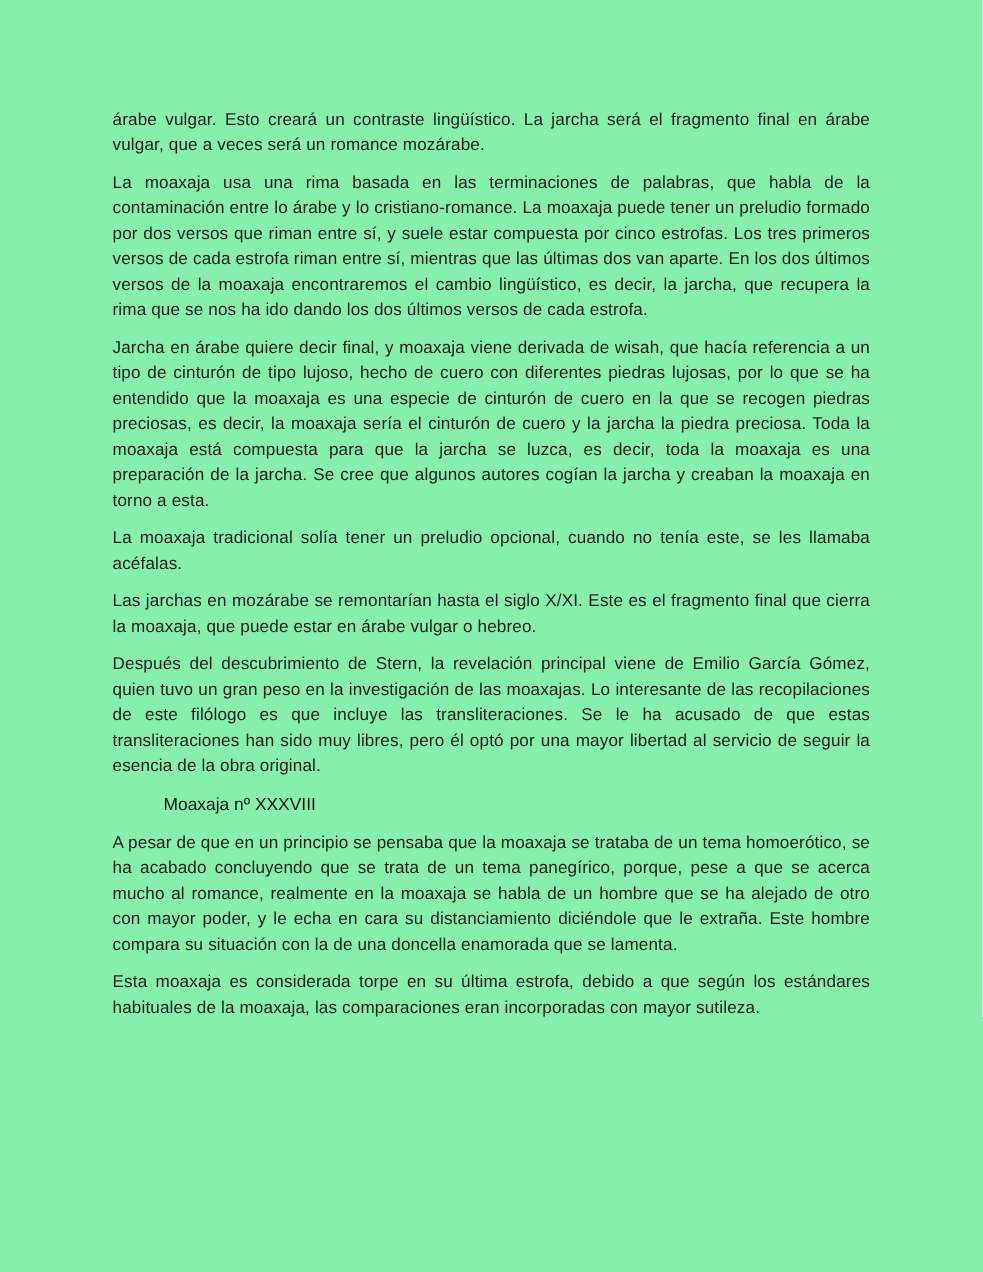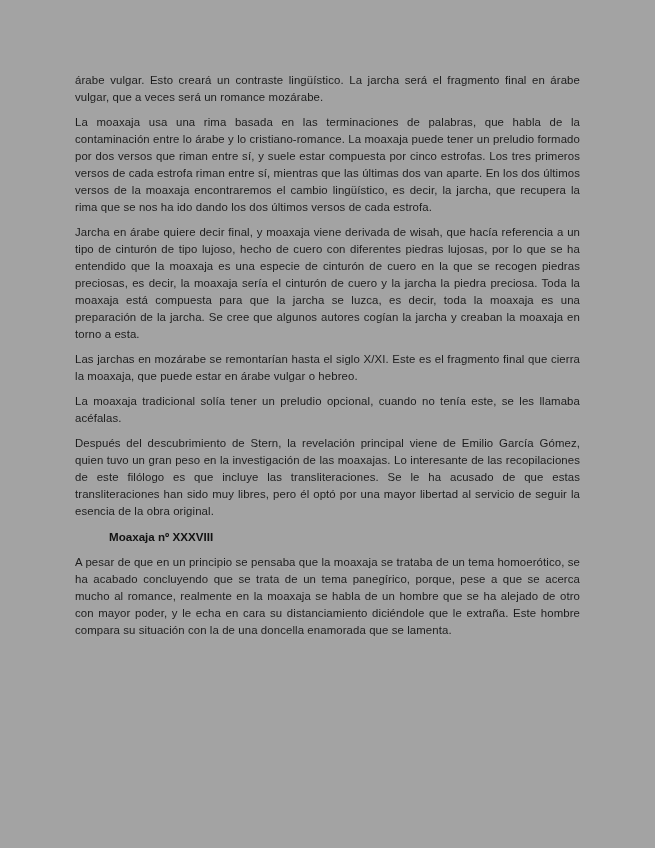--- a/index.html
+++ b/index.html
@@ -4,21 +4,21 @@
 <style>
   html, body {
     margin: 0;
     padding: 0;
     background: #ffffff;
   }
   .page {
     position: relative;
     width: 655px;
     height: 848px;
-    background: #a3a3a3;
+    background: #86efac;
     overflow: hidden;
     font-family: "Liberation Sans", "DejaVu Sans", sans-serif;
   }
   .content {
     position: absolute;
     left: 75px;
     top: 72px;
     width: 505px;
     color: #1c1c1c;
   }
@@ -27,33 +27,34 @@
     font-size: 11.4px;
     line-height: 17px;
     text-align: justify;
     text-justify: inter-word;
     letter-spacing: 0.1px;
   }
   .content h3 {
     margin: 1px 0 9px 0;
     font-size: 11.6px;
     line-height: 17px;
-    font-weight: bold;
+    font-weight: normal;
     text-align: left;
     color: #111111;
     padding-left: 34px;
   }
 </style>
 </head>
 <body>
 
 <div class="page">
   <div class="content">
     <p>árabe vulgar. Esto creará un contraste lingüístico. La jarcha será el fragmento final en árabe vulgar, que a veces será un romance mozárabe.</p>
     <p>La moaxaja usa una rima basada en las terminaciones de palabras, que habla de la contaminación entre lo árabe y lo cristiano-romance. La moaxaja puede tener un preludio formado por dos versos que riman entre sí, y suele estar compuesta por cinco estrofas. Los tres primeros versos de cada estrofa riman entre sí, mientras que las últimas dos van aparte. En los dos últimos versos de la moaxaja encontraremos el cambio lingüístico, es decir, la jarcha, que recupera la rima que se nos ha ido dando los dos últimos versos de cada estrofa.</p>
     <p>Jarcha en árabe quiere decir final, y moaxaja viene derivada de wisah, que hacía referencia a un tipo de cinturón de tipo lujoso, hecho de cuero con diferentes piedras lujosas, por lo que se ha entendido que la moaxaja es una especie de cinturón de cuero en la que se recogen piedras preciosas, es decir, la moaxaja sería el cinturón de cuero y la jarcha la piedra preciosa. Toda la moaxaja está compuesta para que la jarcha se luzca, es decir, toda la moaxaja es una preparación de la jarcha. Se cree que algunos autores cogían la jarcha y creaban la moaxaja en torno a esta.</p>
+    <p>La moaxaja tradicional solía tener un preludio opcional, cuando no tenía este, se les llamaba acéfalas.</p>
     <p>Las jarchas en mozárabe se remontarían hasta el siglo X/XI. Este es el fragmento final que cierra la moaxaja, que puede estar en árabe vulgar o hebreo.</p>
-    <p>La moaxaja tradicional solía tener un preludio opcional, cuando no tenía este, se les llamaba acéfalas.</p>
     <p>Después del descubrimiento de Stern, la revelación principal viene de Emilio García Gómez, quien tuvo un gran peso en la investigación de las moaxajas. Lo interesante de las recopilaciones de este filólogo es que incluye las transliteraciones. Se le ha acusado de que estas transliteraciones han sido muy libres, pero él optó por una mayor libertad al servicio de seguir la esencia de la obra original.</p>
     <h3>Moaxaja nº XXXVIII</h3>
     <p>A pesar de que en un principio se pensaba que la moaxaja se trataba de un tema homoerótico, se ha acabado concluyendo que se trata de un tema panegírico, porque, pese a que se acerca mucho al romance, realmente en la moaxaja se habla de un hombre que se ha alejado de otro con mayor poder, y le echa en cara su distanciamiento diciéndole que le extraña. Este hombre compara su situación con la de una doncella enamorada que se lamenta.</p>
+    <p>Esta moaxaja es considerada torpe en su última estrofa, debido a que según los estándares habituales de la moaxaja, las comparaciones eran incorporadas con mayor sutileza.</p>
   </div>
 </div>
 
 </body></html>

